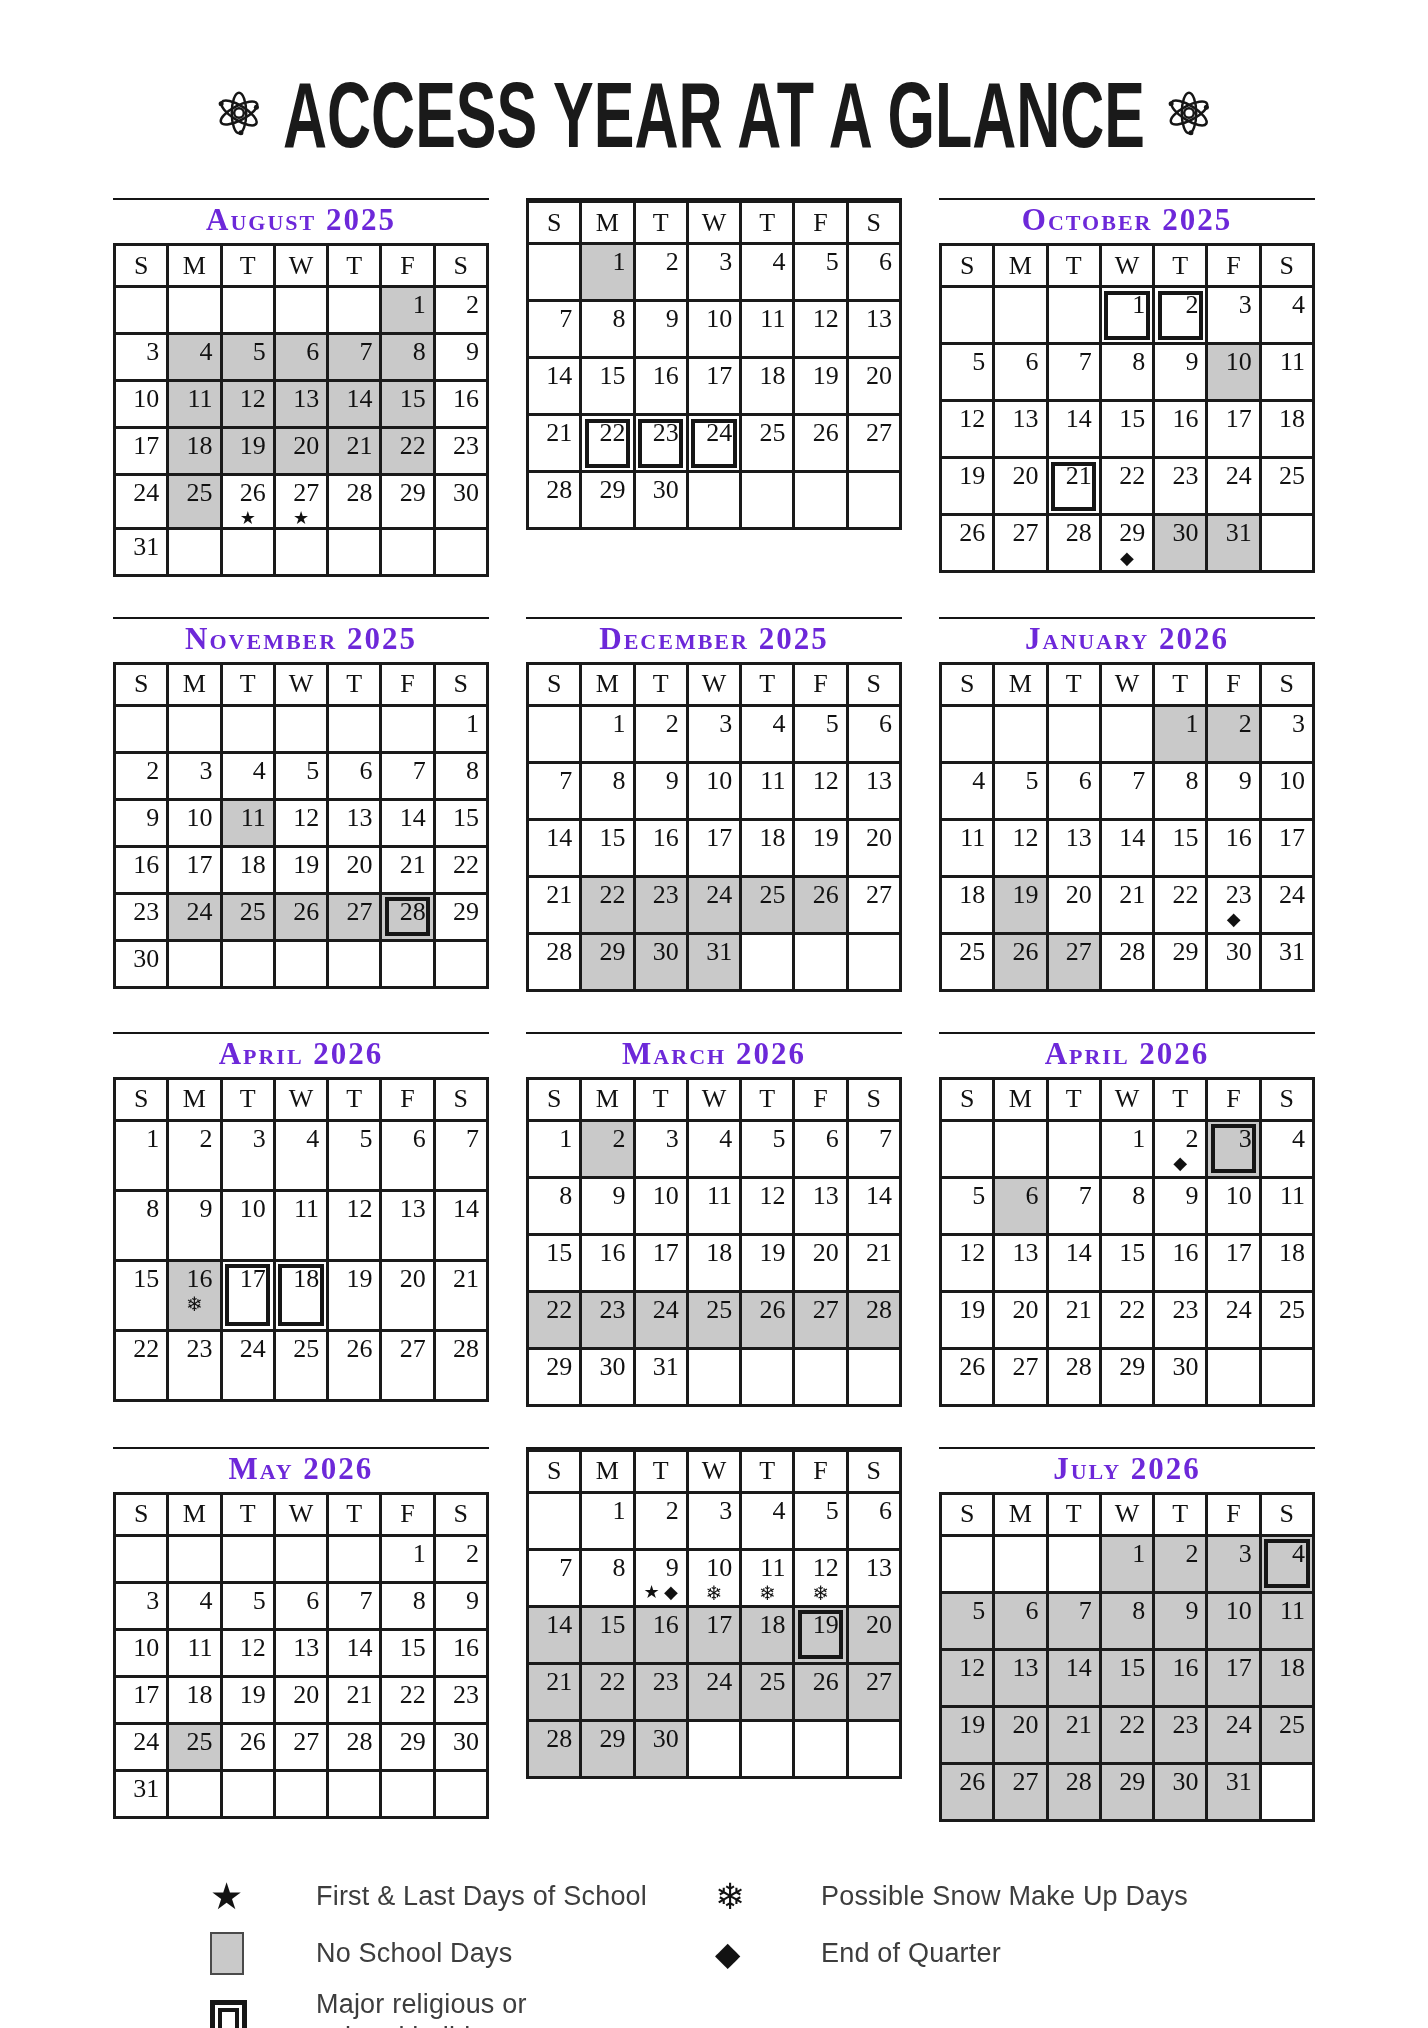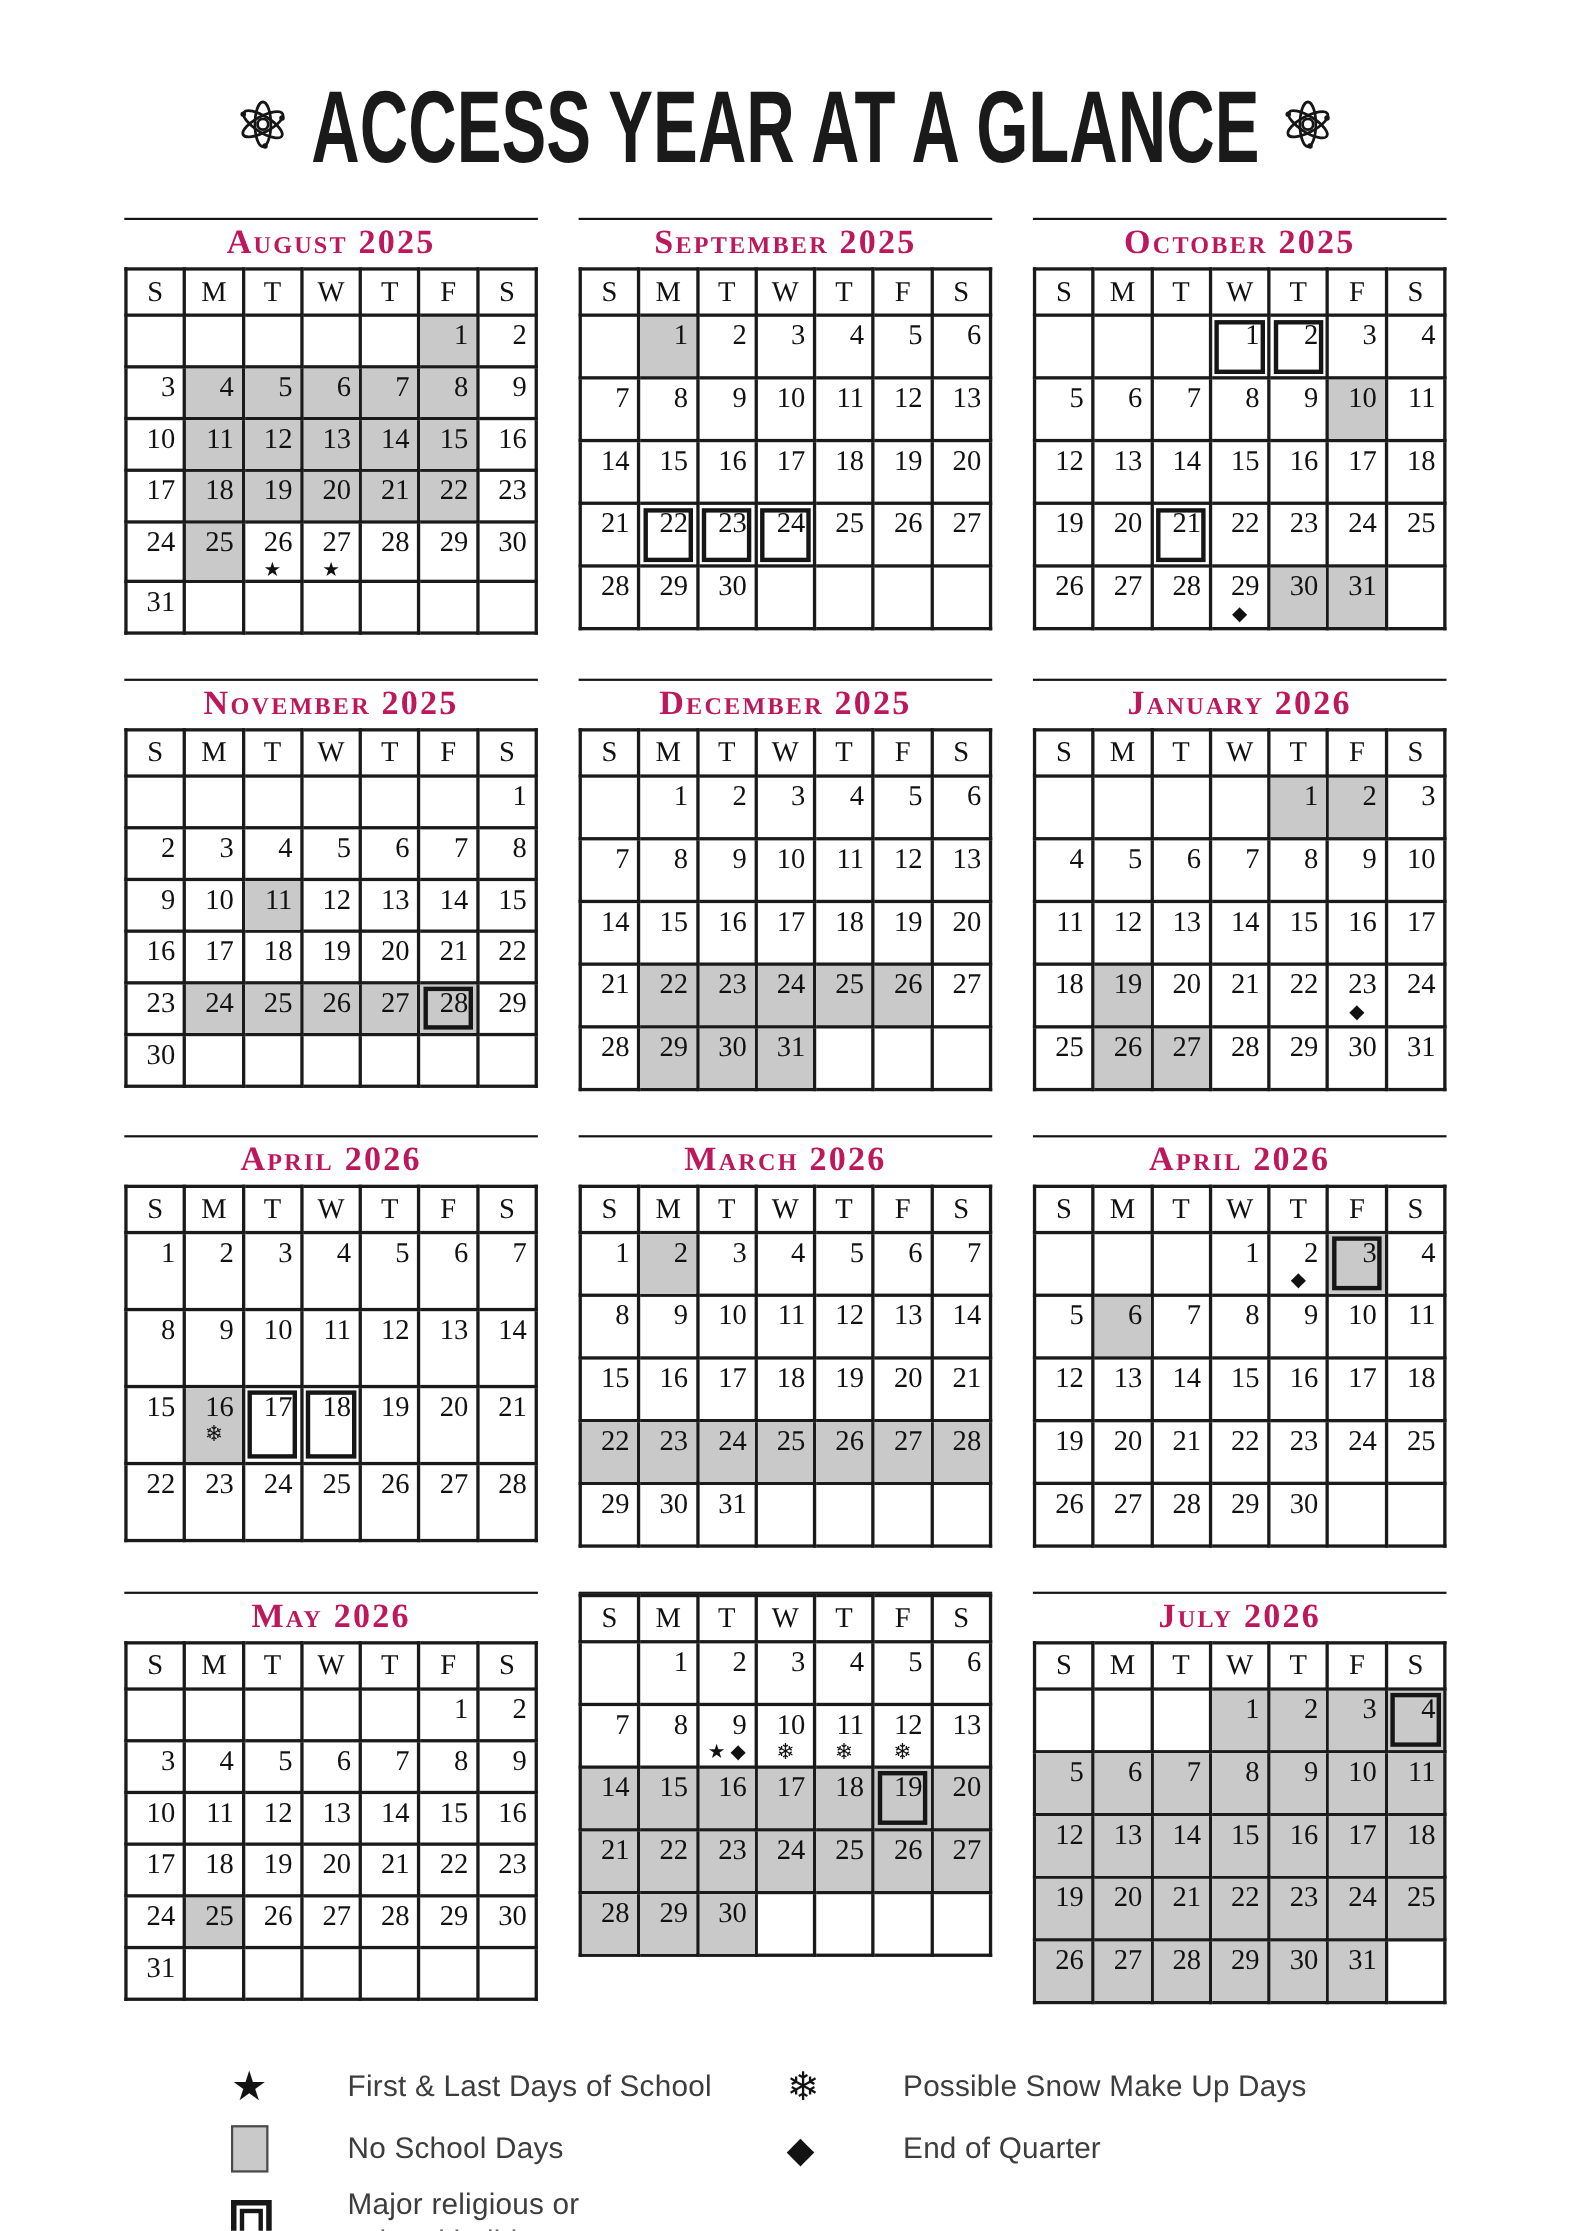--- a/index.html
+++ b/index.html
@@ -18,21 +18,21 @@
   .atom { flex:0 0 auto; }
 
   
   .months {
     display:grid; grid-template-columns:repeat(3,376px);
     column-gap:37px; row-gap:40px; justify-content:center; margin-top:24px;
   }
   .month-rule { border-top:2.5px solid #151515; }
   .month-title {
     text-align:center; font-variant:small-caps; font-weight:600;
-    font-size:31px; letter-spacing:2px; margin:2px 0 5px; color:#be185d;
+    font-size:31px; letter-spacing:2px; margin:2px 0 5px; color:#6d28d9;
   }
   table.cal { border-collapse:collapse; width:100%; table-layout:fixed; }
   .cal th {
     border:3px solid #1a1a1a; height:37px; font-weight:normal;
     font-size:26px; text-align:center; vertical-align:middle; color:#111;
   }
   .cal td { border:3px solid #1a1a1a; vertical-align:top; position:relative; padding:0; }
   .rows-4 td { height:67px; }
   .rows-5 td { height:54px; }
   .rows-6 td { height:44px; }
@@ -231,21 +231,20 @@
               <td></td>
               <td></td>
               <td></td>
               <td></td>
             </tr>
           </tbody>
         </table>
       </section>
       <section class="month">
         <div class="month-rule"></div>
-        <h2 class="month-title">September 2025</h2>
         <table class="cal rows-5">
           <thead>
             <tr>
               <th>S</th>
               <th>M</th>
               <th>T</th>
               <th>W</th>
               <th>T</th>
               <th>F</th>
               <th>S</th>

